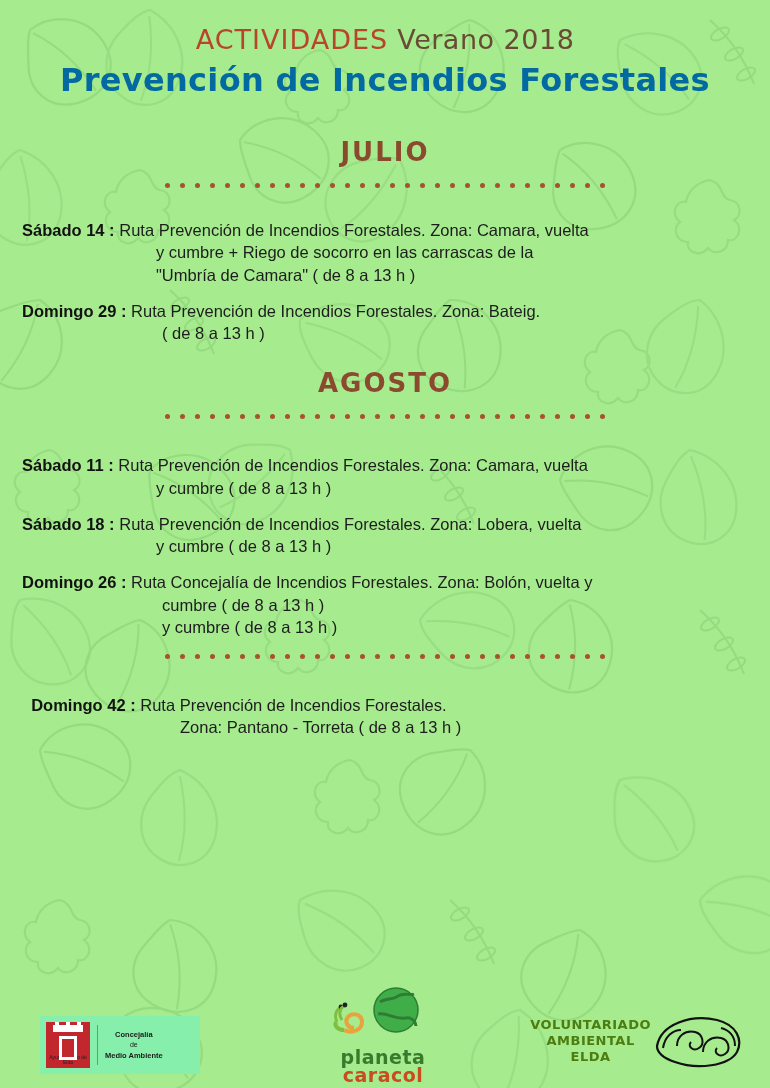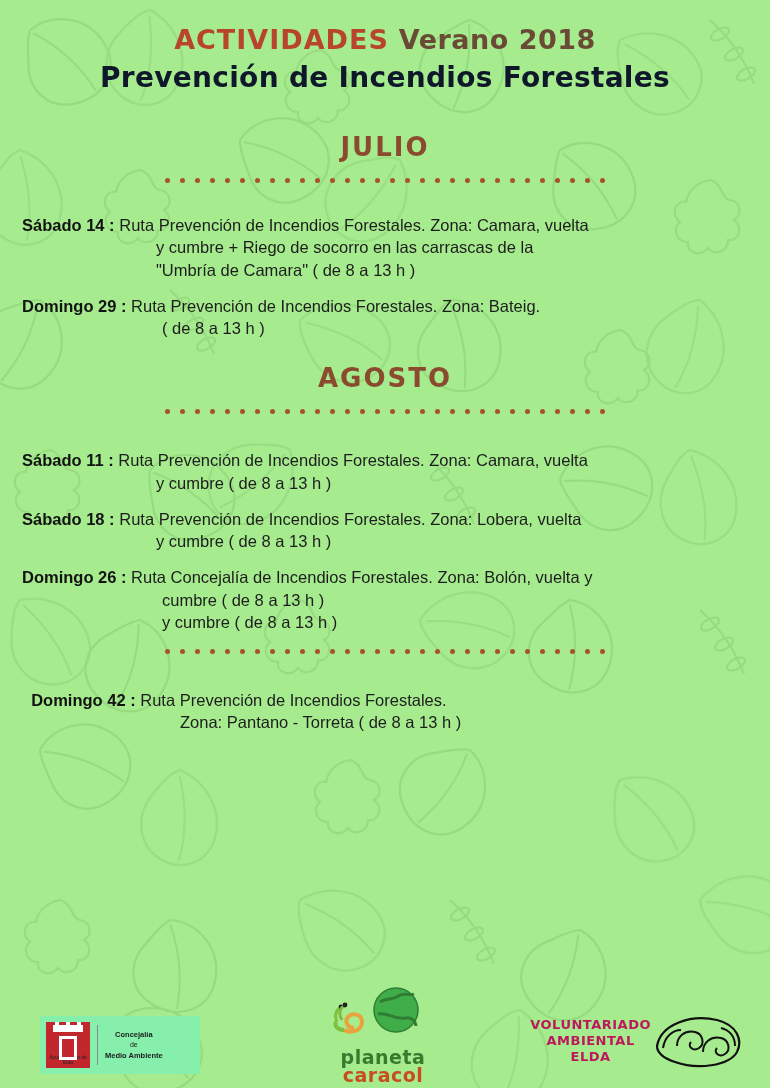--- a/index.html
+++ b/index.html
@@ -35,36 +35,36 @@
     height: 1088px;
   }
 
   
   .title-block {
     text-align: center;
     padding-top: 24px;
   }
   .title-line1 {
     font-family: "DejaVu Sans", sans-serif;
-    font-weight: bold;
+    font-weight: normal;
     font-size: 27px;
     letter-spacing: 0.5px;
   }
   .title-line1 .t-red {
     color: #b8452b;
     letter-spacing: 1px;
   }
   .title-line1 .t-brown {
     color: #6a4a35;
   }
   .title-line2 {
     font-family: "DejaVu Sans", sans-serif;
     font-weight: bold;
-    font-size: 28px;
-    color: #0f172a;
+    font-size: 32px;
+    color: #0369a1;
     margin-top: 6px;
     letter-spacing: 0.3px;
   }
 
   
   .month {
     text-align: center;
     font-family: "DejaVu Sans", sans-serif;
     font-weight: bold;
     font-size: 26px;
@@ -234,21 +234,21 @@
     bottom: 18px;
     width: 230px;
     display: flex;
     align-items: center;
     justify-content: flex-end;
   }
   .logo-voluntariado .vtext {
     font-family: "DejaVu Sans", sans-serif;
     font-weight: bold;
     font-size: 13px;
-    color: #be185d;
+    color: #4d7c0f;
     text-align: center;
     line-height: 1.25;
     letter-spacing: 0.5px;
   }
 </style>
 </head>
 <body>
 
 <div class="poster">
 

